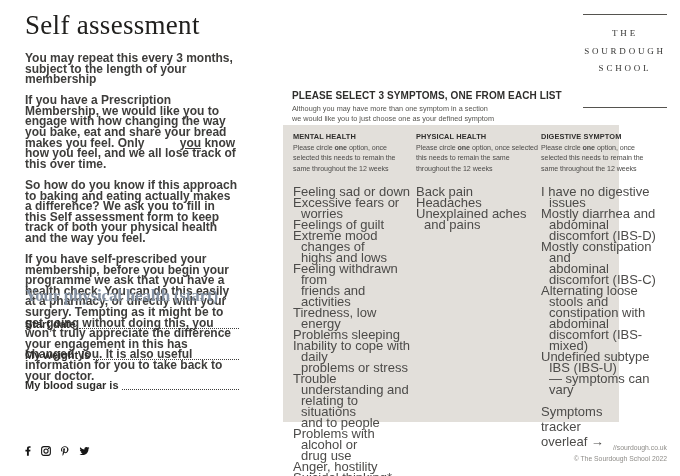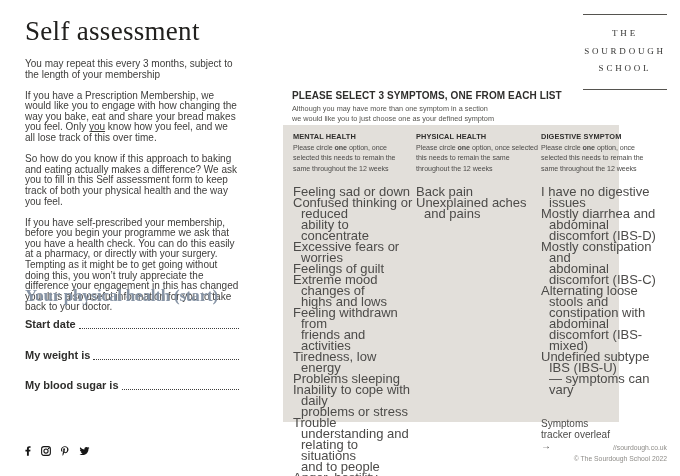--- a/index.html
+++ b/index.html
@@ -2,60 +2,60 @@
 <html><head>
 <meta charset="utf-8">
 <style>
   html,body{margin:0;padding:0;background:#ffffff;}
   .page{position:relative;width:680px;height:476px;background:#ffffff;overflow:hidden;
         font-family:"Liberation Sans","DejaVu Sans",sans-serif;color:#3e3d3b;}
 
   
   .left{position:absolute;left:25px;top:10px;width:214px;}
   h1.title{font-family:"Liberation Serif","DejaVu Serif",serif;font-weight:400;
-           font-size:27px;line-height:30px;letter-spacing:.3px;color:#21201e;margin:6px 0 13px 0;}
-  .left p{font-size:10px;line-height:10.6px;margin:0 0 10.5px 0;color:#3e3d3b;}
-  .u{text-decoration:underline;}
+           font-size:27px;line-height:30px;letter-spacing:.3px;color:#21201e;margin:0 0 13px 0;}
+  .left p{font-size:12px;line-height:10.6px;margin:0 0 10.5px 0;color:#3e3d3b;font-weight:bold;}
+  .u{text-decoration:underline;margin-left:32px;}
 
   
   .physical{position:absolute;left:25px;top:286px;width:214px;}
   h2.ph-head{font-family:"Liberation Serif","DejaVu Serif",serif;font-weight:700;
              font-size:17px;line-height:20px;letter-spacing:-.2px;color:#8794a5;margin:0 0 13px 0;}
   .field{display:flex;align-items:flex-end;margin-bottom:19.5px;height:11px;}
   .flabel{font-size:11px;font-weight:700;color:#2f2e2c;white-space:nowrap;line-height:11px;}
   .dots{flex:1;border-bottom:1px dotted #3e3d3b;margin:0 0 1px 3px;height:9px;}
 
   
   .social{position:absolute;left:25px;top:446px;display:flex;gap:10px;align-items:center;}
   .si{height:10px;fill:#161616;display:block;}
 
   
   .logo{position:absolute;right:13px;top:14px;width:84px;text-align:center;
         border-top:1px solid #55534f;border-bottom:1px solid #55534f;
-        padding:10px 0 11px 0;}
+        padding:10px 0 29px 0;}
   .logo div{font-family:"Liberation Serif","DejaVu Serif",serif;font-size:9px;
             letter-spacing:2.8px;line-height:17.5px;color:#373735;}
 
   
   .sym-head{position:absolute;left:292px;top:88px;width:330px;}
   .sym-head h3{font-size:10px;font-weight:700;letter-spacing:.1px;color:#2f2e2c;margin:2px 0 3px 0;}
   .sym-head p{font-size:7.3px;line-height:10.3px;color:#55544f;margin:0;white-space:pre-line;}
 
   
   .panel{position:absolute;left:283px;top:125px;width:336px;height:297px;background:#e2dfda;}
   .col{position:absolute;top:7px;}
   .col.c1{left:10px;width:120px;}
   .col.c2{left:133px;width:122px;}
   .col.c3{left:258px;width:117px;}
   .col h4{font-size:7.4px;font-weight:700;letter-spacing:.1px;color:#2f2e2c;margin:0 0 2px 0;}
   .col .cintro{font-size:7.1px;line-height:10.4px;color:#4c4b49;margin:0 0 12px 0;letter-spacing:-.05px;}
   .col ul{list-style:none;margin:0;padding:0;}
   .col li{font-size:13px;line-height:11px;color:#4c4b49;
           padding-left:8px;text-indent:-8px;white-space:pre-line;}
-  .tracker{position:absolute;left:258px;top:293px;font-size:10px;color:#4c4b49;}
+  .tracker{position:absolute;left:258px;top:279px;font-size:13px;color:#4c4b49;}
 
   
   .footer{position:absolute;right:13px;top:443px;text-align:right;
           font-size:6.8px;line-height:10.5px;color:#8e8c88;}
 </style>
 </head>
 <body>
 
 <div class="page">
 
@@ -112,45 +112,46 @@
 we would like you to just choose one as your defined symptom</p>
   </div>
 
   <div class="panel">
 
     <div class="col c1">
       <h4>MENTAL HEALTH</h4>
       <p class="cintro"><span>Please circle </span><b>one</b><span> option, once selected this needs to remain the same throughout the 12 weeks</span></p>
       <ul>
         <li>Feeling sad or down</li>
-        <li>Confused thinking or reduced
-ability to concentrate</li>
         <li>Excessive fears or worries</li>
         <li>Feelings of guilt</li>
         <li>Extreme mood changes of
 highs and lows</li>
         <li>Feeling withdrawn from
 friends and activities</li>
         <li>Tiredness, low energy</li>
         <li>Problems sleeping</li>
         <li>Inability to cope with daily
 problems or stress</li>
         <li>Trouble understanding and
 relating to situations
 and to people</li>
+        <li>Problems with alcohol or
+drug use</li>
         <li>Anger, hostility</li>
         <li>Suicidal thinking*</li>
       </ul>
     </div>
 
     <div class="col c2">
       <h4>PHYSICAL HEALTH</h4>
       <p class="cintro"><span>Please circle </span><b>one</b><span> option, once selected this needs to remain the same throughout the 12 weeks</span></p>
       <ul>
         <li>Back pain</li>
+        <li>Headaches</li>
         <li>Unexplained aches and pains</li>
       </ul>
     </div>
 
     <div class="col c3">
       <h4>DIGESTIVE SYMPTOM</h4>
       <p class="cintro"><span>Please circle </span><b>one</b><span> option, once selected this needs to remain the same throughout the 12 weeks</span></p>
       <ul>
         <li>I have no digestive issues</li>
         <li>Mostly diarrhea and abdominal

